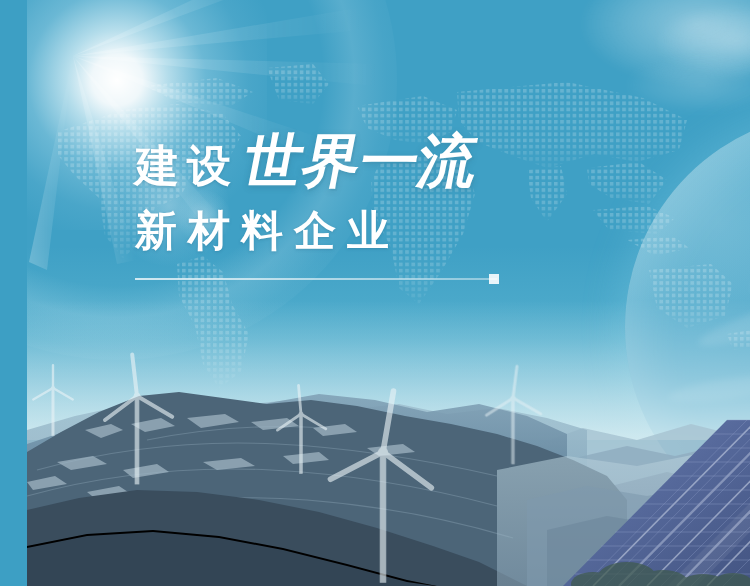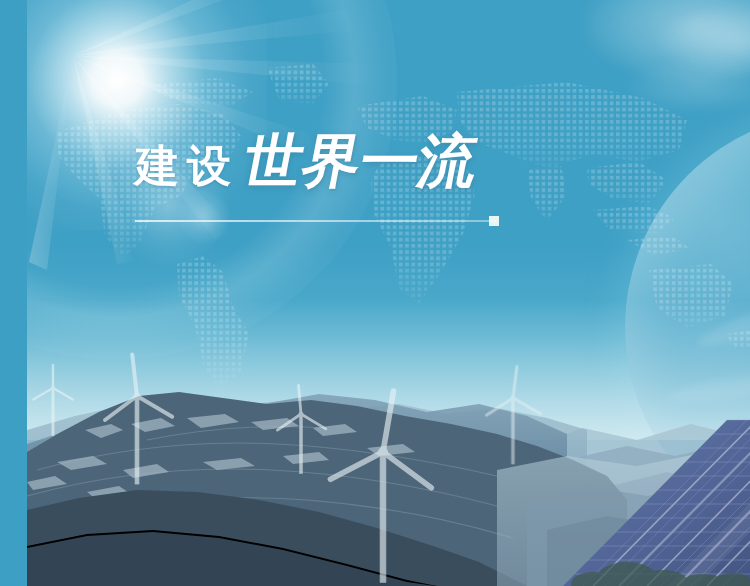--- a/index.html
+++ b/index.html
@@ -481,20 +481,21 @@
     </g>
   </svg>
 
   <div class="copy">
 
     <div class="line1">
       <span class="t-plain">建设</span>
       <span class="t-accent">世界一流</span>
     </div>
 
+    <div class="line2">新材料企业</div>
 
     <div class="divider">
       <span class="divider-cap"></span>
     </div>
 
   </div>
 
 </div>
 
 </body></html>

